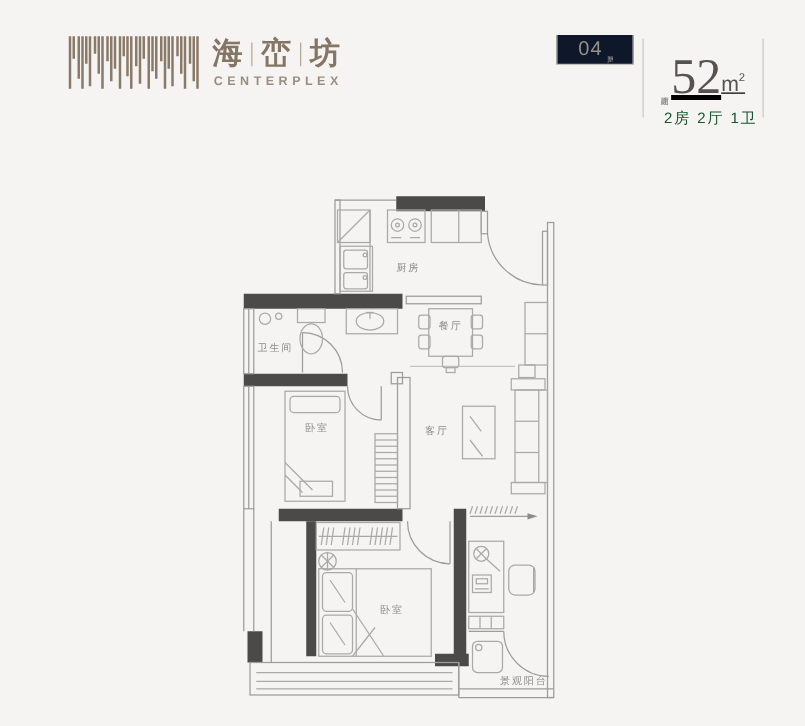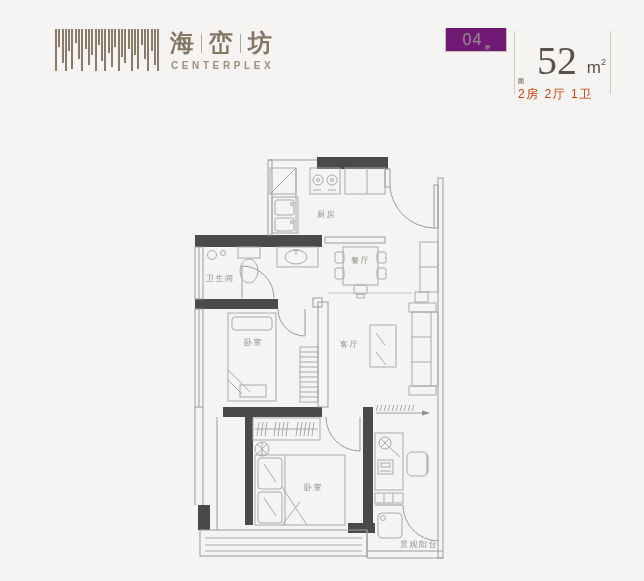--- a/index.html
+++ b/index.html
@@ -22,38 +22,38 @@
     letter-spacing:3.6px;font-weight:bold;
   }
   .unit-badge{position:absolute;left:445px;top:28px;width:62px;height:68px;}
   .unit-badge .top{
     height:43px;background:#7d6c58;color:#f7f5f1;display:flex;
     align-items:center;justify-content:center;
   }
   .unit-badge .top .bno{font-size:8px;margin-right:2px;margin-top:4px;}
   .unit-badge .top .uname{font-size:14px;font-weight:bold;letter-spacing:1px;}
   .unit-badge .bottom{
-    height:23px;background:#701a75;border:1px solid #c6c0b8;border-top:none;
+    height:23px;background:#0f172a;border:1px solid #c6c0b8;border-top:none;
     display:flex;align-items:center;justify-content:center;
   }
   .unit-badge .bottom .no{font-size:16px;color:#97908a;letter-spacing:1px;}
   .stack{writing-mode:vertical-rl;text-orientation:upright;letter-spacing:0;}
   .unit-badge .bottom .no-suffix{font-size:5px;color:#a39c94;margin-left:2px;line-height:5px;}
   .vdiv{position:absolute;top:31px;width:1px;height:63px;background:#ccc8c2;}
   .area-block{position:absolute;left:518px;top:30px;width:88px;height:66px;}
-  .area-row{display:flex;align-items:flex-end;justify-content:space-between;}
+  .area-row{display:flex;align-items:flex-end;justify-content:center;text-decoration:underline;}
   .area-prefix{font-size:6.5px;color:#8b867f;margin-bottom:8px;margin-right:2px;line-height:7px;}
   .area-number{
     font-family:"Liberation Serif","DejaVu Serif",serif;
     font-size:40px;line-height:38px;color:#57524e;
   }
   .area-unit{font-size:17px;color:#57524e;line-height:24px;margin-top:20px;}
   .area-sup{font-size:9px;color:#57524e;vertical-align:8px;}
   .rooms-summary{
-    margin-top:6px;text-align:left;font-size:12px;color:#c2410c;letter-spacing:1.5px;
+    margin-top:6px;text-align:right;font-size:12px;color:#14532d;letter-spacing:1.5px;
   }
   
   .plan{position:absolute;left:172px;top:140px;}
   .plan svg text{
     font-family:"Liberation Sans","DejaVu Sans",sans-serif;
     font-size:8px;fill:#8c8b89;letter-spacing:1.5px;
   }
   .plan svg .thin{stroke:#9d9c9a;stroke-width:1;fill:none;}
   .plan svg .furn{stroke:#aaa9a7;stroke-width:1;fill:none;}
   .plan svg .faint{stroke:#c4c3c1;stroke-width:1;fill:none;}

